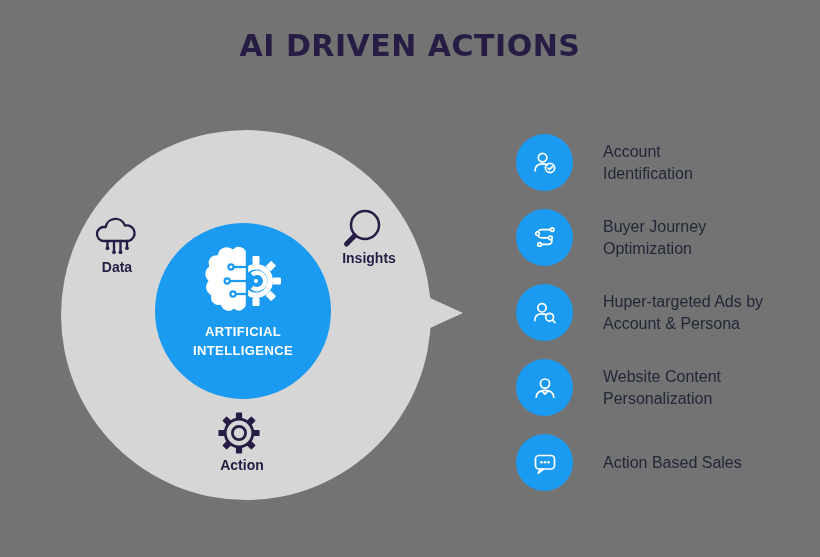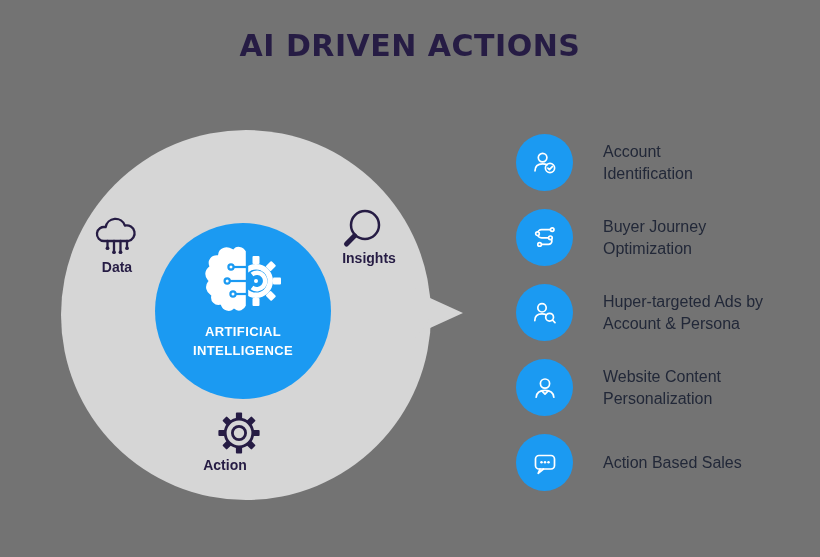--- a/index.html
+++ b/index.html
@@ -19,21 +19,21 @@
   .ai-circle{left:155px;top:223px;width:176px;height:176px;border-radius:50%;background:#1B9AF2;}
   .ai-icon{left:203px;top:241px;width:80px;height:80px;}
   .ai-label{left:155px;width:176px;text-align:center;color:#ffffff;font-weight:bold;
     font-size:13px;letter-spacing:.4px;}
   .ai-l1{top:324px;}
   .ai-l2{top:343px;}
   
   .node-label{font-weight:bold;font-size:14px;color:#261C44;text-align:center;width:130px;}
   .lbl-data{left:52px;top:259px;}
   .lbl-insights{left:304px;top:250px;}
-  .lbl-action{left:160px;top:457px;}
+  .lbl-action{left:177px;top:457px;}
   .icon-cloud{left:92px;top:213px;width:48px;height:44px;}
   .icon-magnifier{left:338px;top:204px;width:52px;height:58px;}
   .icon-gear{left:215px;top:409px;width:48px;height:48px;}
   
   .flow-arrow{left:415px;top:288px;width:50px;height:50px;}
   
   .actions{left:516px;top:125px;width:300px;}
   .action-row{display:flex;align-items:center;height:75px;gap:30px;}
   .badge{flex:0 0 auto;width:57px;height:57px;border-radius:50%;background:#1B9AF2;
     display:flex;align-items:center;justify-content:center;}

